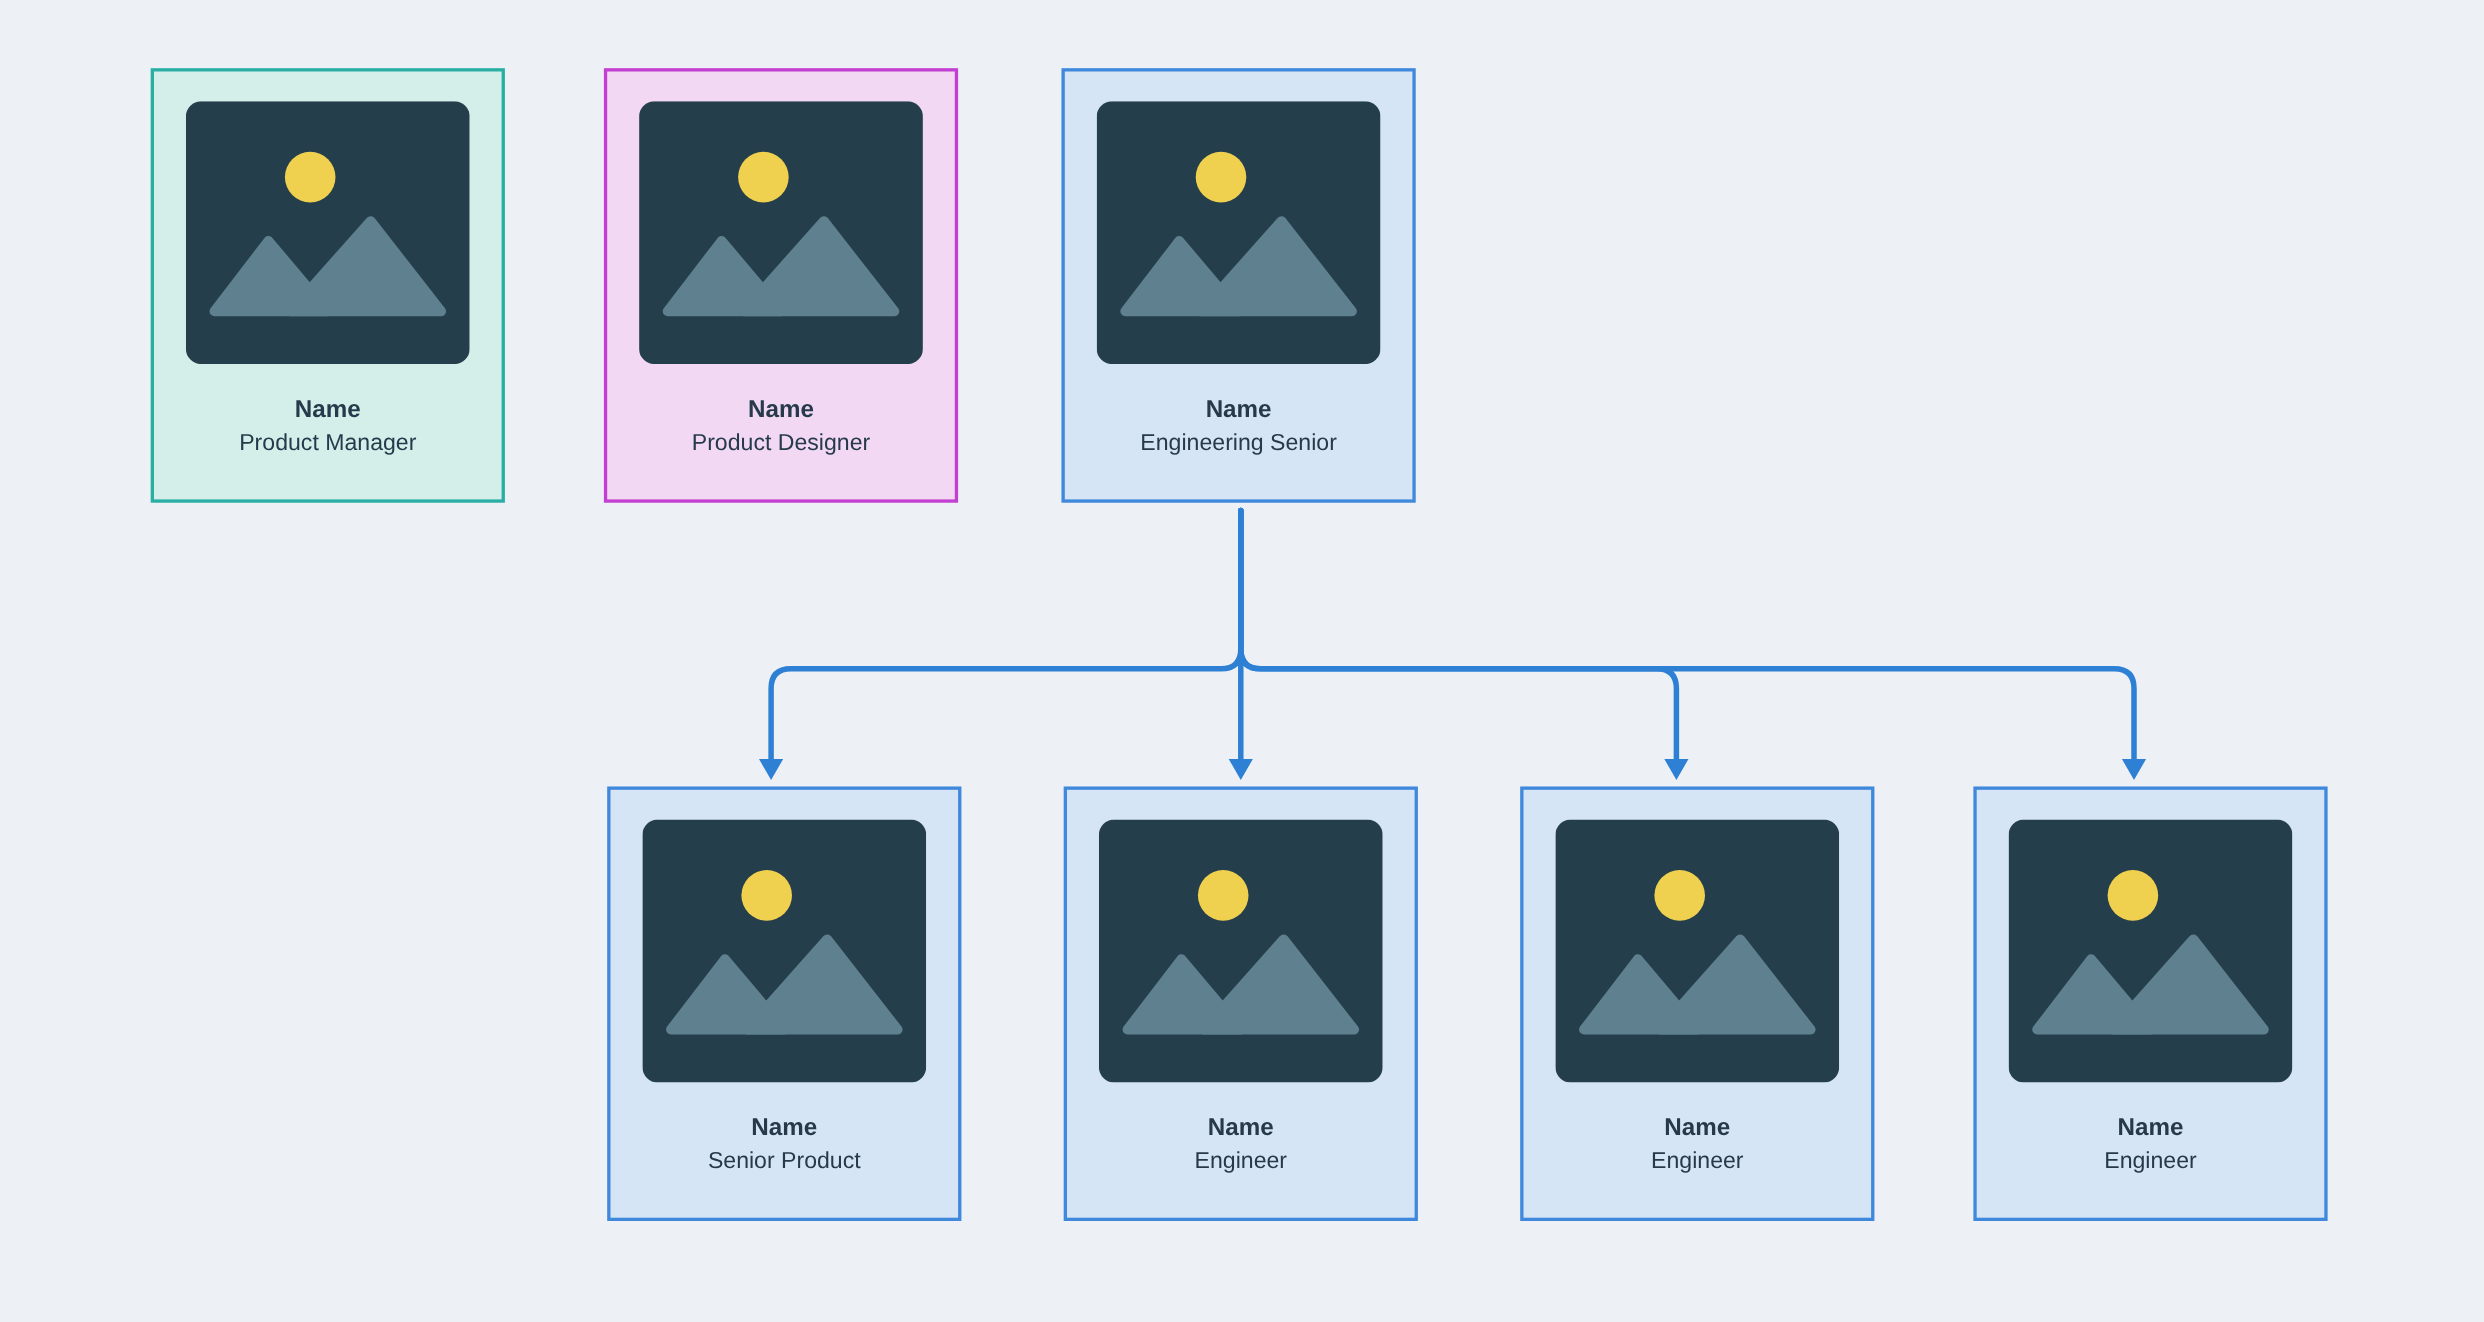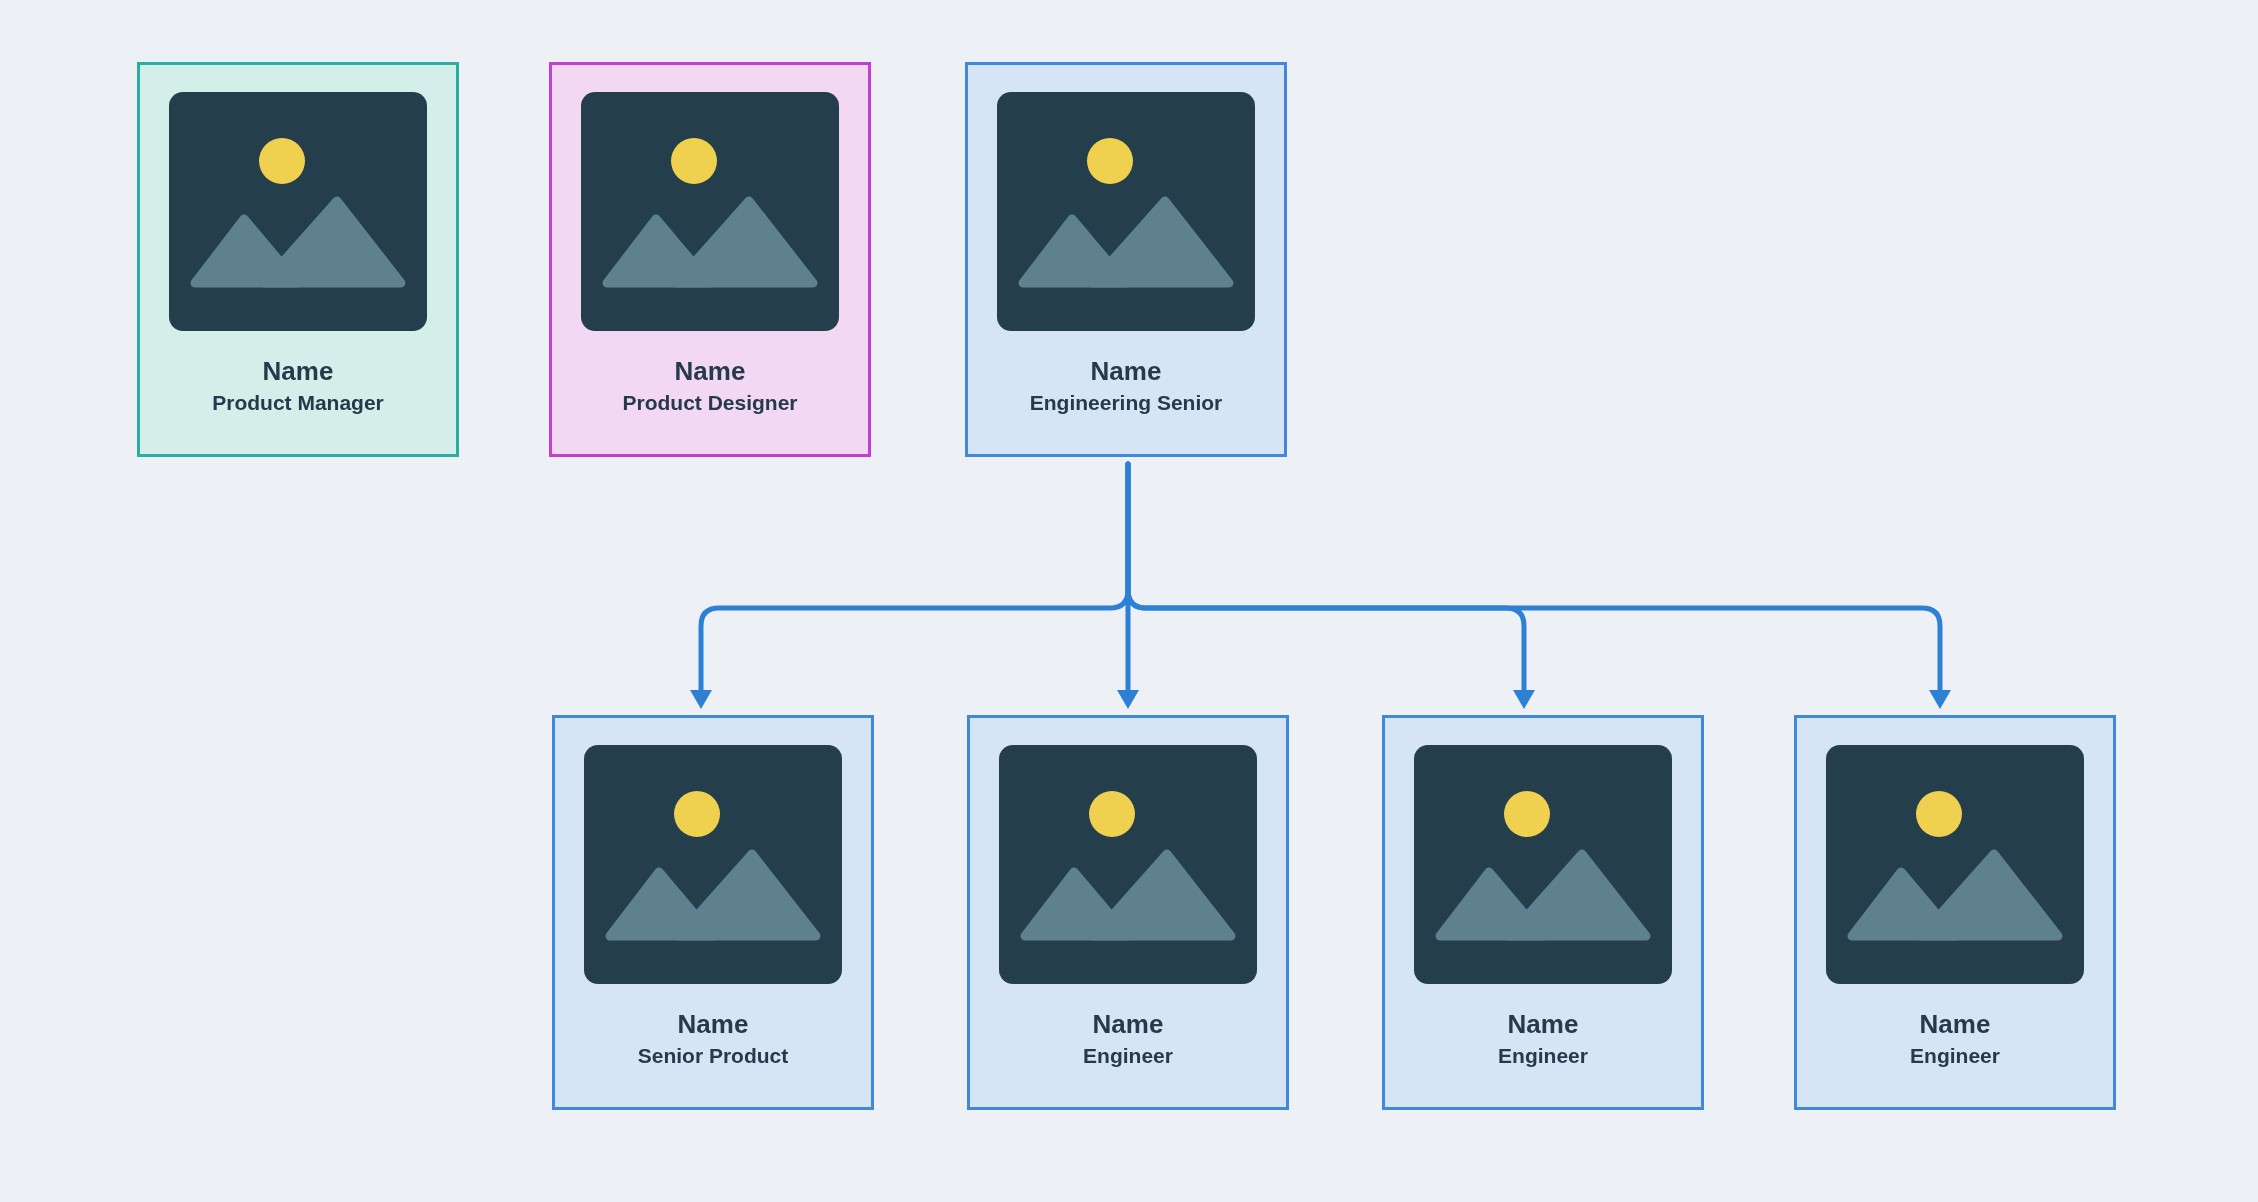--- a/index.html
+++ b/index.html
@@ -21,22 +21,22 @@
   .connectors{position:absolute;left:0;top:0;width:2258px;height:1202px;}
   .card{
     position:absolute;width:322px;height:395px;
     border:3px solid; 
   }
   .card[data-theme="teal"]{border-color:var(--teal-border);background:var(--teal-fill);}
   .card[data-theme="magenta"]{border-color:var(--magenta-border);background:var(--magenta-fill);}
   .card[data-theme="blue"]{border-color:var(--blue-border);background:var(--blue-fill);}
   .photo{display:block;width:258px;height:239px;margin:27px auto 0;}
   .labels{position:absolute;left:0;right:0;top:291px;text-align:center;color:var(--text);}
-  .name{font-size:26px;font-weight:700;line-height:31px;}
-  .role{font-size:21px;font-weight:700;line-height:31px;}
+  .name{font-size:22px;font-weight:700;line-height:31px;}
+  .role{font-size:21px;font-weight:400;line-height:31px;}
 </style>
 </head>
 <body>
 
 <div class="canvas">
 
   <svg class="connectors" viewBox="0 0 2258 1202" fill="none" stroke="var(--line)" stroke-width="5" stroke-linecap="round" stroke-linejoin="round">
     <path d="M 1128 464 V 590 Q 1128 608 1110 608 H 719 Q 701 608 701 626 V 691"></path>
     <path d="M 1128 464 V 691"></path>
     <path d="M 1128 464 V 590 Q 1128 608 1146 608 H 1506 Q 1524 608 1524 626 V 691"></path>

